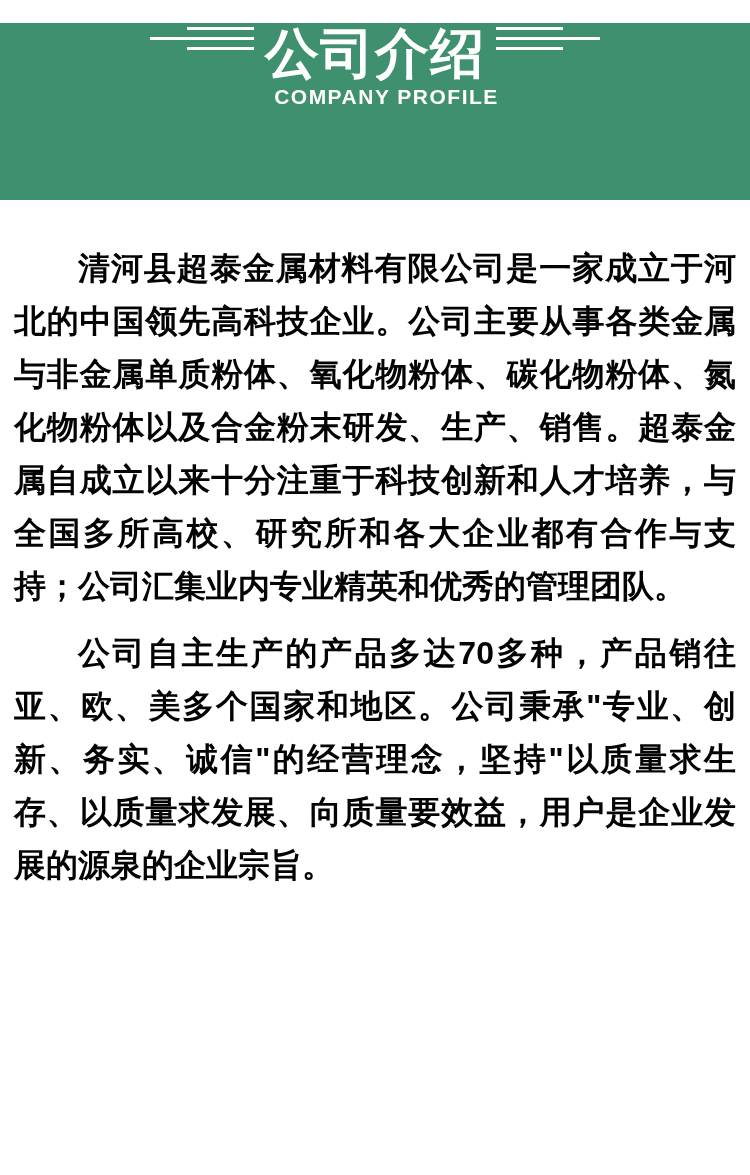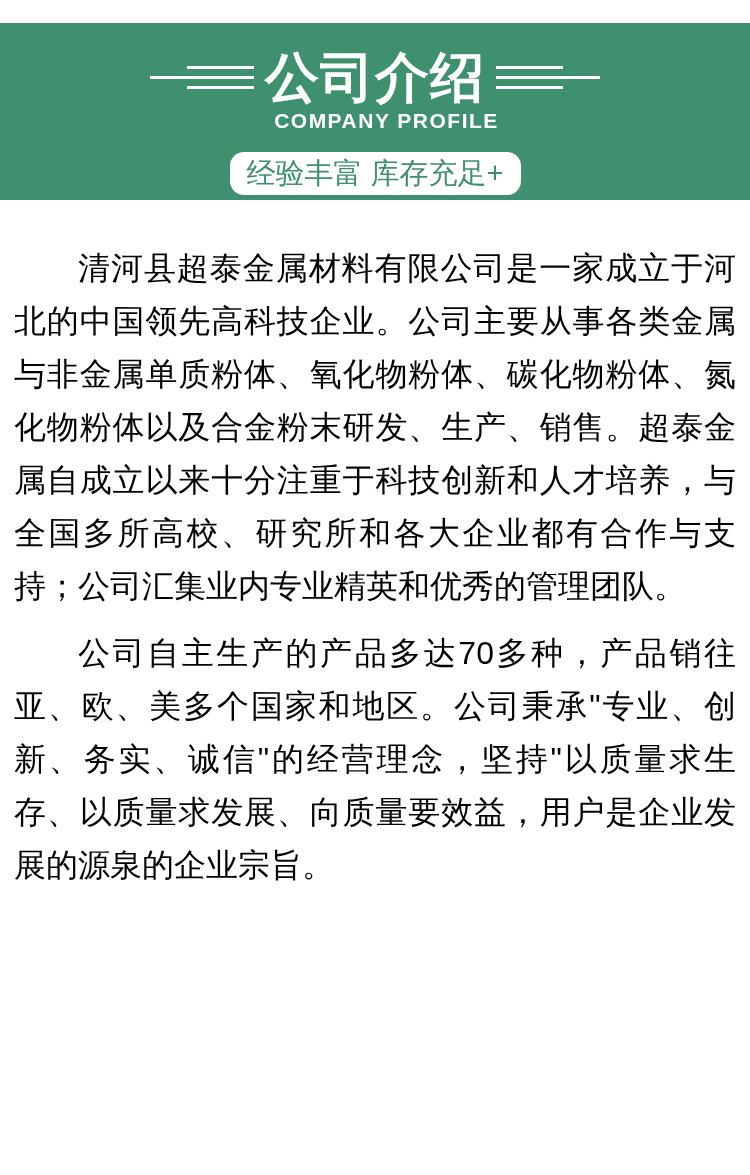--- a/index.html
+++ b/index.html
@@ -17,23 +17,23 @@
     font-family: "Liberation Sans", sans-serif;
   }
   .top-gap { height: 23px; background: var(--white); }
   .banner {
     height: 177px;
     background: var(--green);
     text-align: center;
   }
   .title-row {
     display: flex;
-    align-items: center;
+    align-items: flex-start;
     justify-content: center;
-    padding-top: 27px;
+    padding-top: 3px;
   }
   .deco {
     position: relative;
     width: 104px;
     height: 25px;
     flex: 0 0 auto;
   }
   .deco .mid {
     position: absolute;
     top: 11px; left: 0; right: 0;
@@ -74,20 +74,21 @@
     background: var(--white);
     color: var(--green);
     font-size: 29px;
     line-height: 32px;
     padding: 5px 17px 6px;
     border-radius: 14px;
     white-space: nowrap;
   }
   .content {
     padding: 42px 14px 0;
+    font-weight: bold;
   }
   .content p {
     margin: 0 0 14px;
     font-size: 32px;
     line-height: 53px;
     color: var(--body_text);
     text-align: justify;
     text-justify: inter-ideograph;
     text-indent: 2em;
     word-break: normal;
@@ -106,21 +107,18 @@
         <span class="short b"></span>
     </span>
     <h1 class="main-title">公司介绍</h1>
     <span class="deco right">
       <span class="short t"></span>
         <span class="mid"></span>
         <span class="short b"></span>
     </span>
   </div>
   <div class="subtitle">COMPANY PROFILE</div>
-  <div class="badge-row">
-    <span class="badge">经验丰富 库存充足+</span>
-  </div>
 </header>
 
 <main class="content">
   <p>清河县超泰金属材料有限公司是一家成立于河北的中国领先高科技企业。公司主要从事各类金属与非金属单质粉体、氧化物粉体、碳化物粉体、氮化物粉体以及合金粉末研发、生产、销售。超泰金属自成立以来十分注重于科技创新和人才培养，与全国多所高校、研究所和各大企业都有合作与支持；公司汇集业内专业精英和优秀的管理团队。</p>
   <p>公司自主生产的产品多达70多种，产品销往亚、欧、美多个国家和地区。公司秉承"专业、创新、务实、诚信"的经营理念，坚持"以质量求生存、以质量求发展、向质量要效益，用户是企业发展的源泉的企业宗旨。</p>
 </main>
 
 </body></html>

